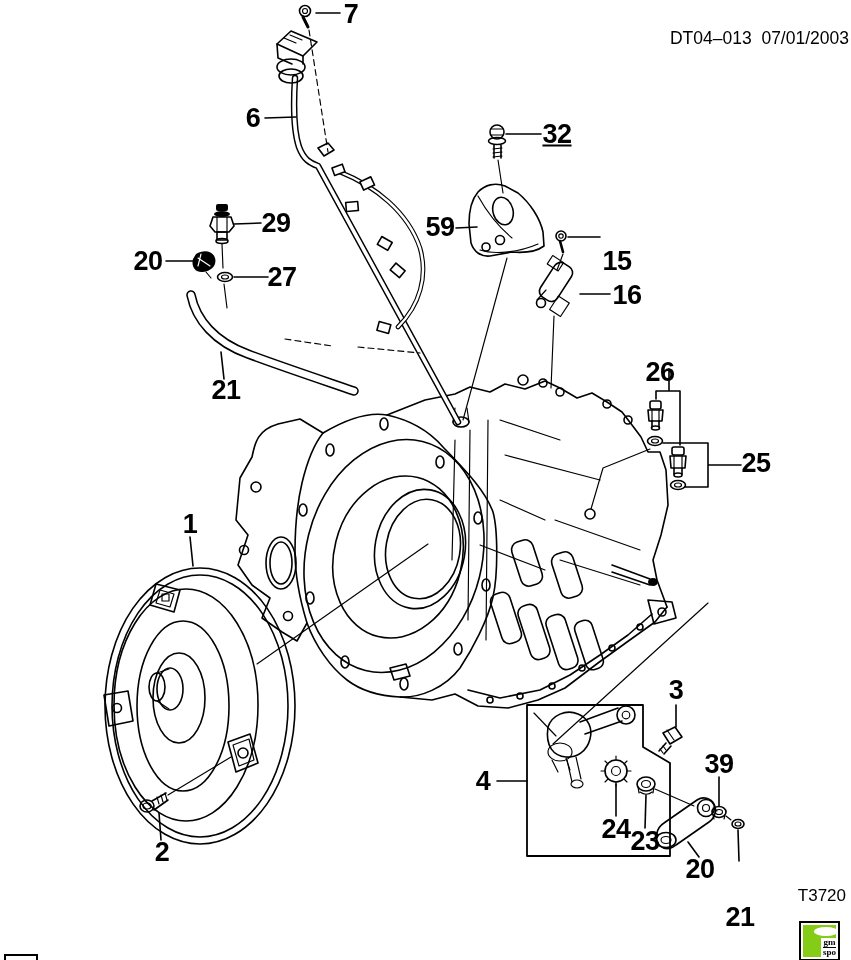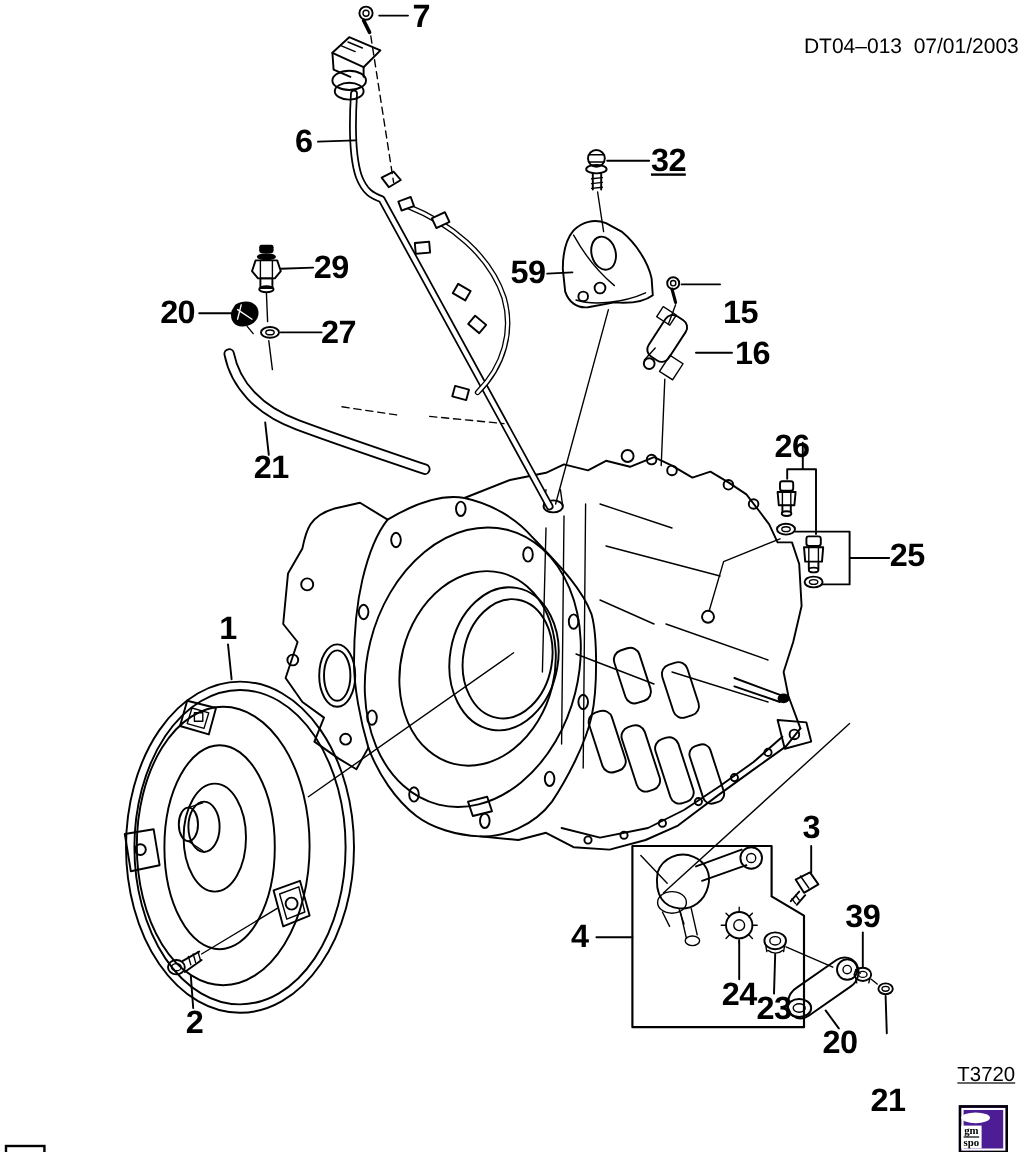--- a/index.html
+++ b/index.html
@@ -8,26 +8,26 @@
   #stage{position:absolute;inset:0;}
   svg{position:absolute;left:0;top:0;}
   svg *{fill:none;stroke:#000;stroke-width:1.6;stroke-linecap:round;stroke-linejoin:round;}
   svg .thin{stroke-width:1.15;}
   svg .blk{fill:#000;stroke:none;}
   svg .wht{stroke:#fff;}
   svg .dash{stroke-dasharray:6 4;stroke-width:1.15;}
   .callout{position:absolute;transform:translate(-50%,-50%);
            font-weight:bold;font-size:27px;line-height:1;letter-spacing:-.5px;}
   .hdr{position:absolute;top:28px;right:2px;font-size:17.5px;white-space:pre;}
-  .figcode{position:absolute;top:886px;right:5px;font-size:17px;text-decoration:underline;}
+  .figcode{position:absolute;top:886px;right:5px;font-size:17px;}
   .wdbox{position:absolute;left:4px;top:954px;width:30px;height:20px;border:2.5px solid #000;
          display:flex;align-items:center;justify-content:center;font-size:13px;text-align:right;}
-  .gmlogo{position:absolute;left:799px;top:921px;width:37px;height:36px;background:#4c1d95;
+  .gmlogo{position:absolute;left:799px;top:921px;width:37px;height:36px;background:#84cc16;
           border:2px solid #000;box-shadow:inset 0 0 0 2px #fff;
-          display:flex;flex-direction:column;align-items:flex-start;}
+          display:flex;flex-direction:column;align-items:flex-end;}
   .gmlogo .oval{width:24px;height:9px;background:#fff;border-radius:50%;margin-top:4px;}
   .gmlogo .txt{background:#fff;margin-top:2px;padding:0 2px;
                font-family:"Liberation Serif", serif;font-weight:bold;font-size:9px;
                line-height:1;text-align:center;}
   .gmlogo .txt .t1{border-bottom:1px solid #000;}
 </style>
 </head>
 <body>
 
 <div id="stage">

